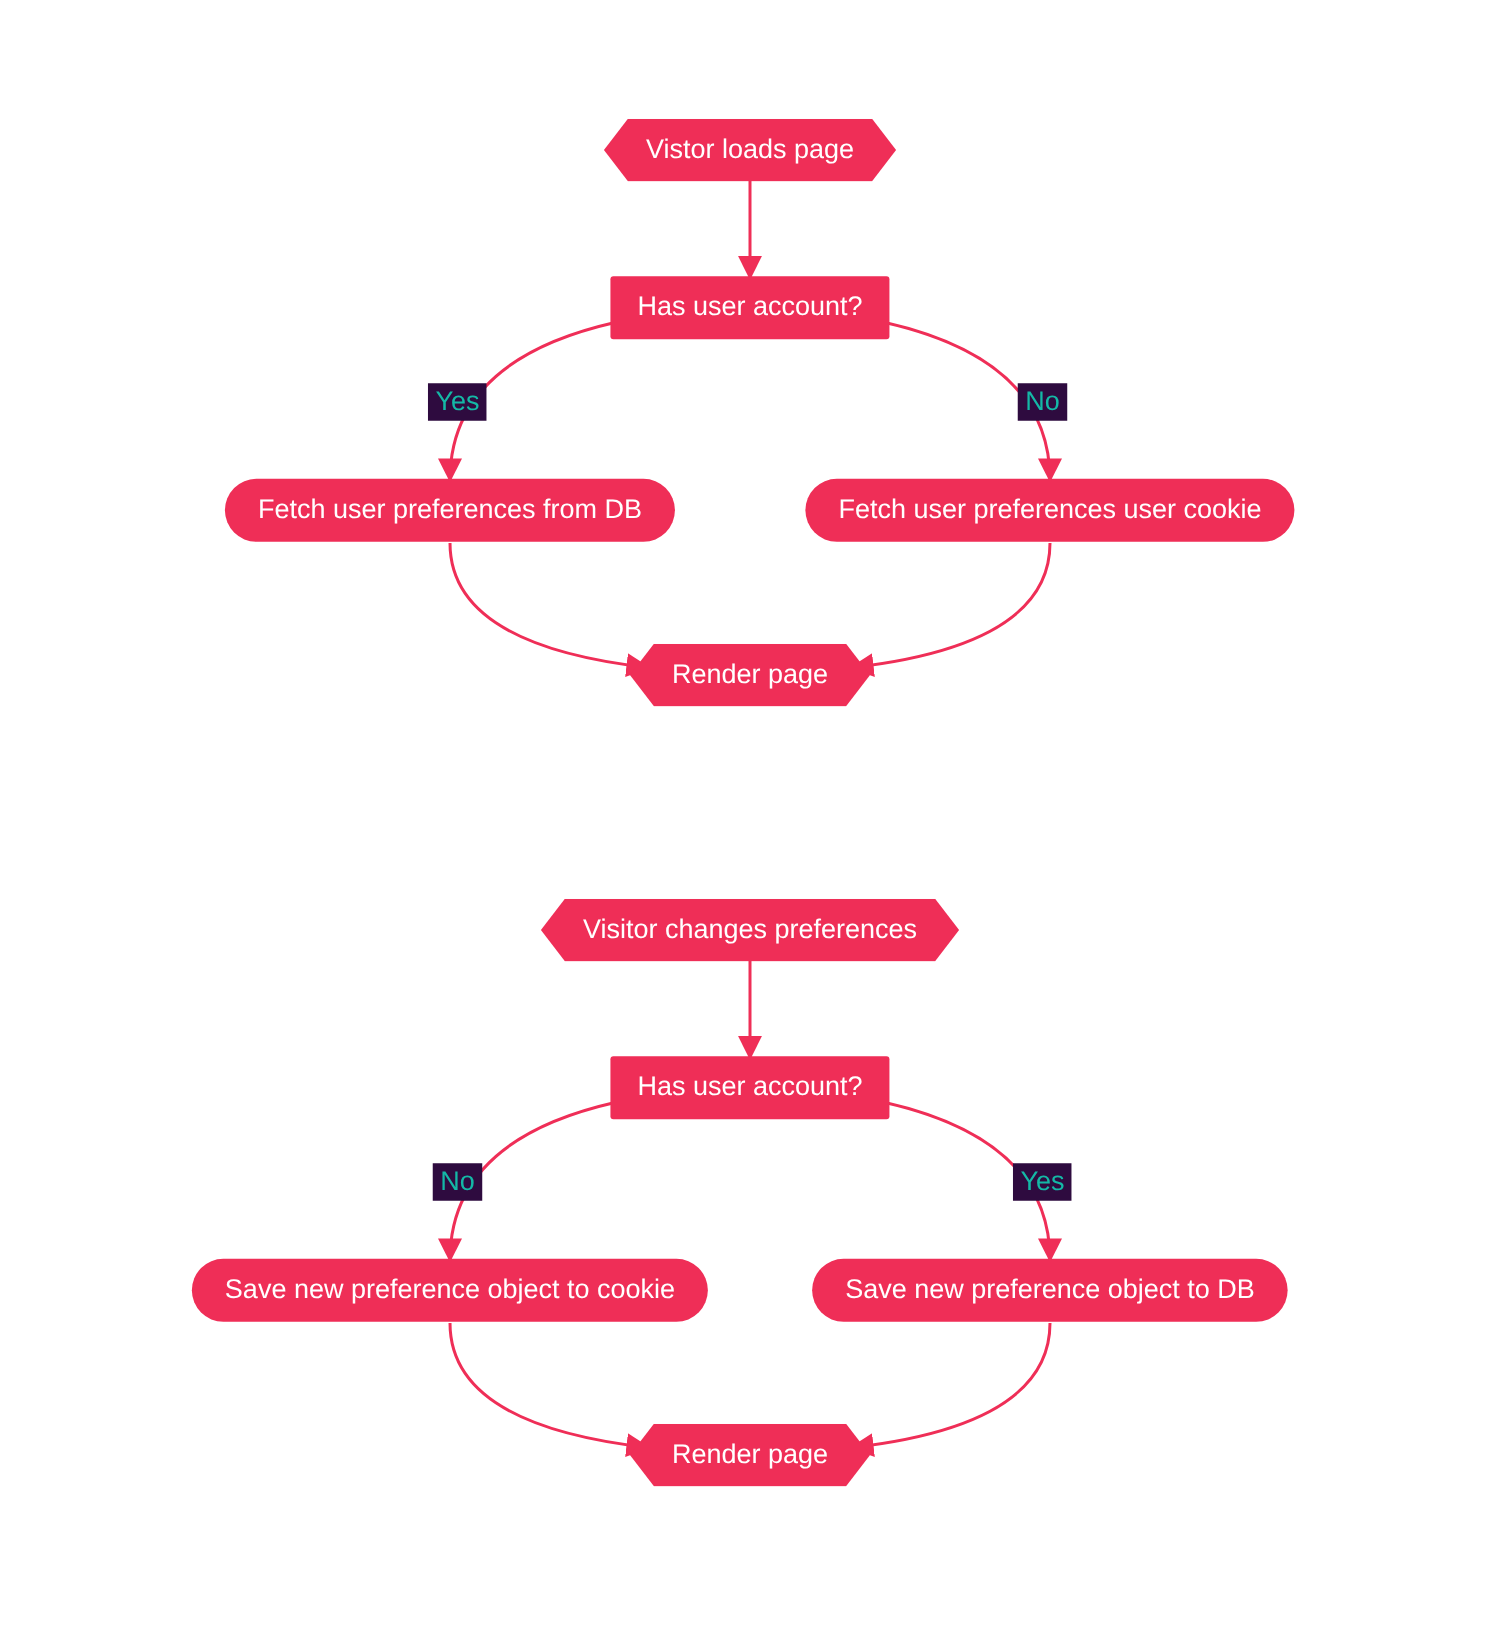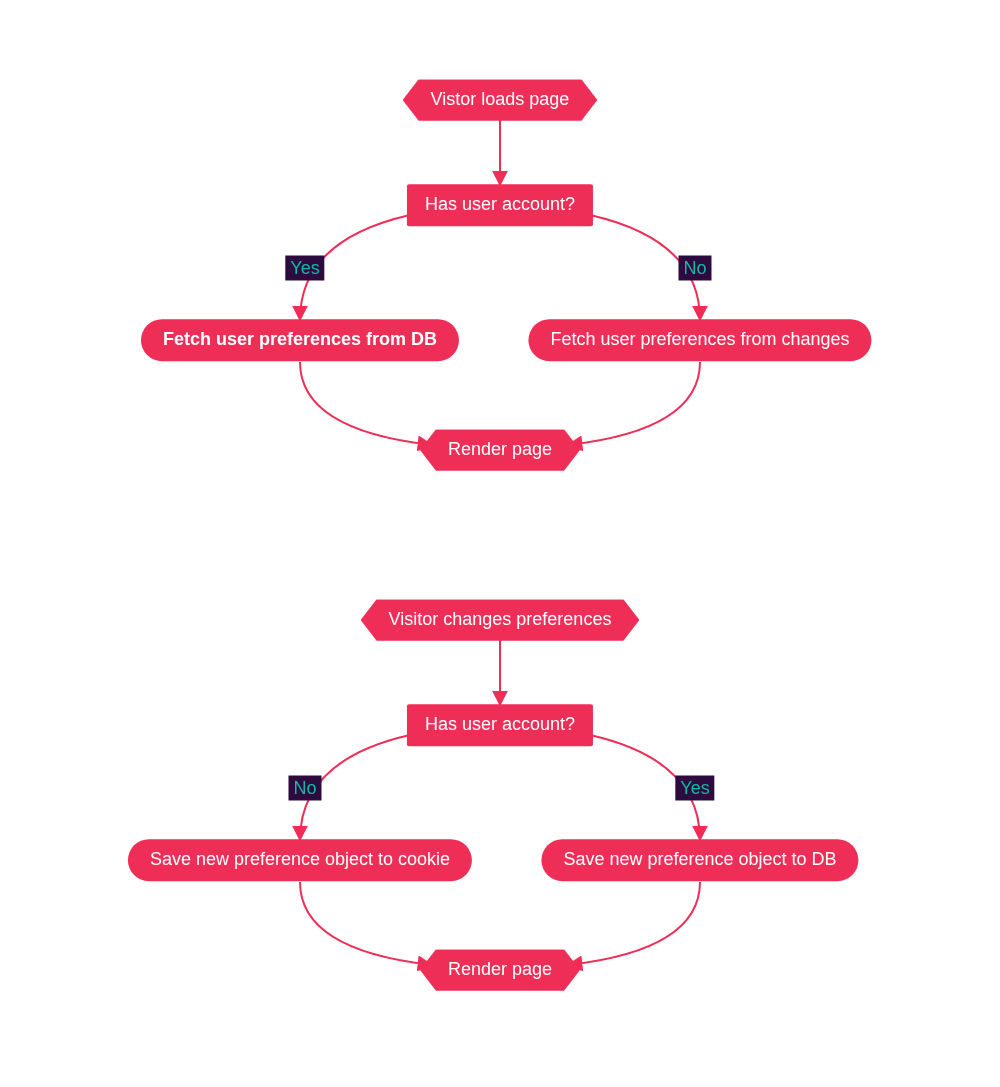--- a/index.html
+++ b/index.html
@@ -82,22 +82,22 @@
 
     <path d="M 590 735 Q 700 760 700 840" stroke="#ef2e57" stroke-width="2" fill="none" marker-end="url(#arrow)"></path>
 
     <path d="M 300 882 Q 300 950 432 965" stroke="#ef2e57" stroke-width="2" fill="none" marker-end="url(#arrow)"></path>
 
     <path d="M 700 882 Q 700 950 568 965" stroke="#ef2e57" stroke-width="2" fill="none" marker-end="url(#arrow)"></path>
   </svg>
 
   <div class="node hex" style="left:500px; top:100px;">Vistor loads page</div>
   <div class="node rect" style="left:500px; top:205px;">Has user account?</div>
-  <div class="node pill" style="left:300px; top:340px;font-weight:bold;">Fetch user preferences from DB</div>
-  <div class="node pill" style="left:700px; top:340px;">Fetch user preferences from changes</div>
+  <div class="node pill" style="left:300px; top:340px;">Fetch user preferences from DB</div>
+  <div class="node pill" style="left:700px; top:340px;">Fetch user preferences user cookie</div>
   <div class="node hex" style="left:500px; top:450px;">Render page</div>
 
   <div class="edge-label" style="left:305px; top:268px;">Yes</div>
   <div class="edge-label" style="left:695px; top:268px;">No</div>
 
   <div class="node hex" style="left:500px; top:620px;">Visitor changes preferences</div>
   <div class="node rect" style="left:500px; top:725px;">Has user account?</div>
   <div class="node pill" style="left:300px; top:860px;">Save new preference object to cookie</div>
   <div class="node pill" style="left:700px; top:860px;">Save new preference object to DB</div>
   <div class="node hex" style="left:500px; top:970px;">Render page</div>

